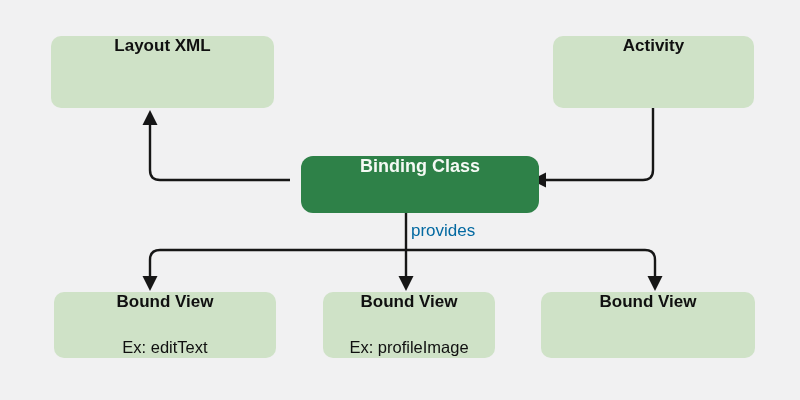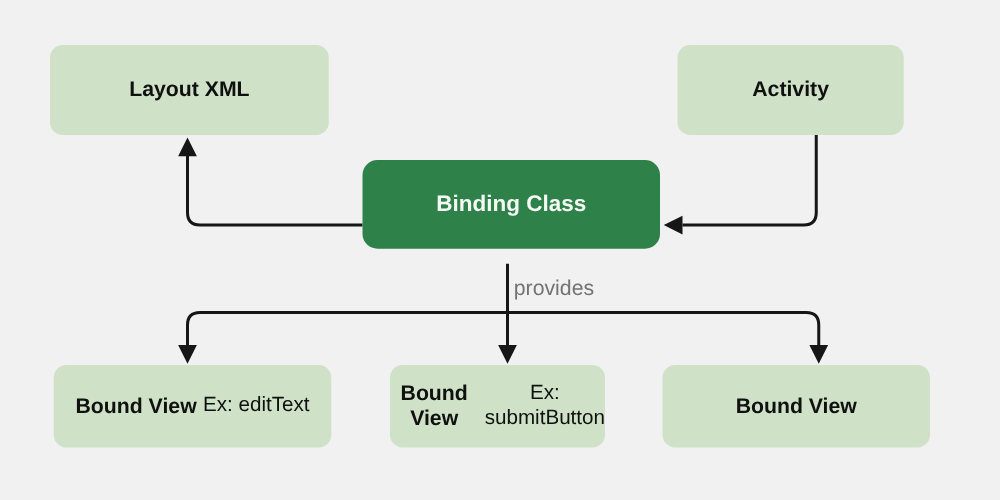--- a/index.html
+++ b/index.html
@@ -26,55 +26,56 @@
     stroke-width: 2.4;
   }
   .edges polygon { fill: #161616; }
   .node {
     position: absolute;
     box-sizing: border-box;
     border-radius: 10px;
     background: #cfe2c7;
     color: #101010;
     display: flex;
-    flex-direction: row;
+    flex-direction: column;
     align-items: center;
-    justify-content: center;
+    justify-content: space-between;
     gap: 5px;
     text-align: center;
+    margin-left: 11px;
   }
   .node .title {
     font-weight: 700;
     font-size: 17px;
     line-height: 1.2;
   }
   .node .subtitle {
     font-size: 16.5px;
     line-height: 1.2;
   }
   .node--dark {
     background: #2e8148;
     border-radius: 12px;
   }
   .node--dark .title {
     color: #f4f9f4;
     font-size: 18px;
   }
   #node-layout-xml   { left: 40px;  top: 36px;  width: 223px; height: 72px; }
-  #node-activity     { left: 542px; top: 36px;  width: 181px; height: 72px; }
-  #node-binding      { left: 290px; top: 128px; width: 238px; height: 71px; }
+  #node-activity     { left: 542px; top: 36px;  width: 201px; height: 72px; }
+  #node-binding      { left: 290px; top: 156px; width: 238px; height: 57px; }
   #node-bound-view-1 { left: 43px;  top: 292px; width: 222px; height: 66px; }
   #node-bound-view-2 { left: 312px; top: 292px; width: 172px; height: 66px; }
   #node-bound-view-3 { left: 530px; top: 292px; width: 214px; height: 66px; }
   .edge-label {
     position: absolute;
     left: 411px;
     top: 220px;
     font-size: 17px;
-    color: #737373;
+    color: #0369a1;
     line-height: 1.25;
   }
 </style>
 </head>
 <body>
 
 <div class="canvas">
 
   <svg class="edges" viewBox="0 0 800 400" xmlns="http://www.w3.org/2000/svg">
 
@@ -106,20 +107,20 @@
 
   <div class="edge-label">provides</div>
 
   <div class="node" id="node-bound-view-1">
     <div class="title">Bound View</div>
     <div class="subtitle">Ex: editText</div>
   </div>
 
   <div class="node" id="node-bound-view-2">
     <div class="title">Bound View</div>
-    <div class="subtitle">Ex: submitButton</div>
+    <div class="subtitle">Ex: profileImage</div>
   </div>
 
   <div class="node" id="node-bound-view-3">
     <div class="title">Bound View</div>
   </div>
 
 </div>
 
 </body></html>

